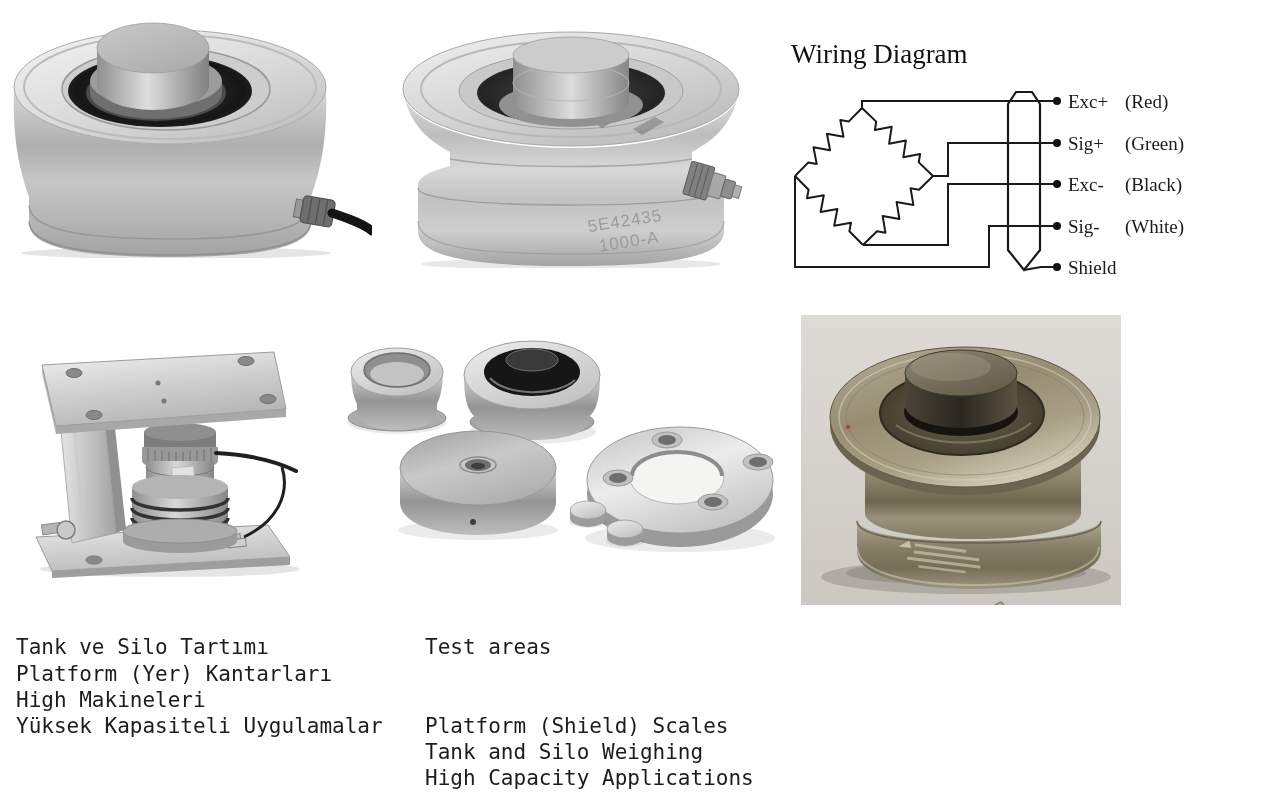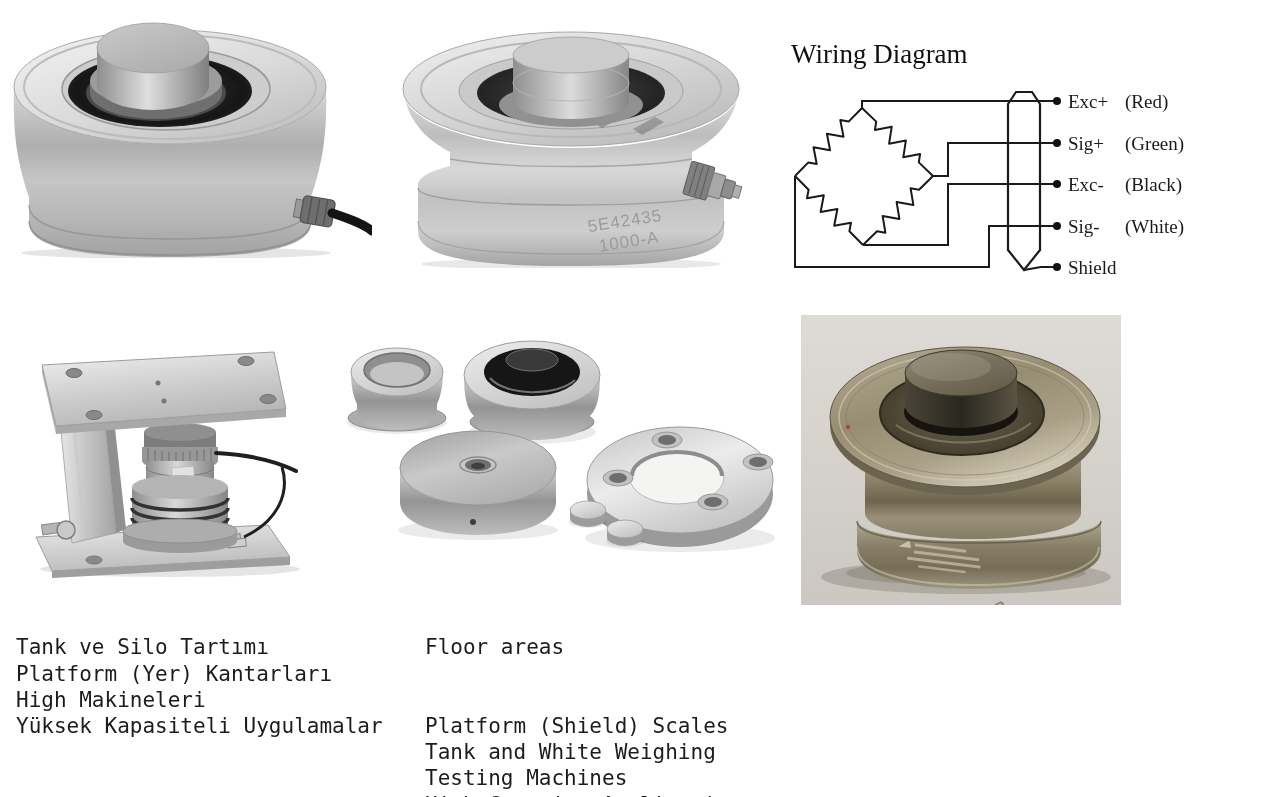--- a/index.html
+++ b/index.html
@@ -398,15 +398,15 @@
       <rect x="118" y="254" width="48" height="2.5" rx="1" fill="#d8d1bd" opacity="0.55"></rect>
     </g>
   </g>
 </svg>
 
 <div class="usage-block" style="left:16px;top:582px">
   <div><div>Tank ve Silo Tartımı</div><div>Platform (Yer) Kantarları</div><div>High Makineleri</div><div>Yüksek Kapasiteli Uygulamalar</div></div>
 </div>
 
 <div class="usage-block" style="left:425px;top:582px">
-  <div class="usage-title">Floor areas</div>
-  <div><div>Platform (Shield) Scales</div><div>Tank and White Weighing</div><div>Testing Machines</div><div>High Capacity Applications</div></div>
+  <div class="usage-title">Test areas</div>
+  <div><div>Platform (Shield) Scales</div><div>Tank and Silo Weighing</div><div>High Capacity Applications</div></div>
 </div>
 
 </body></html>

